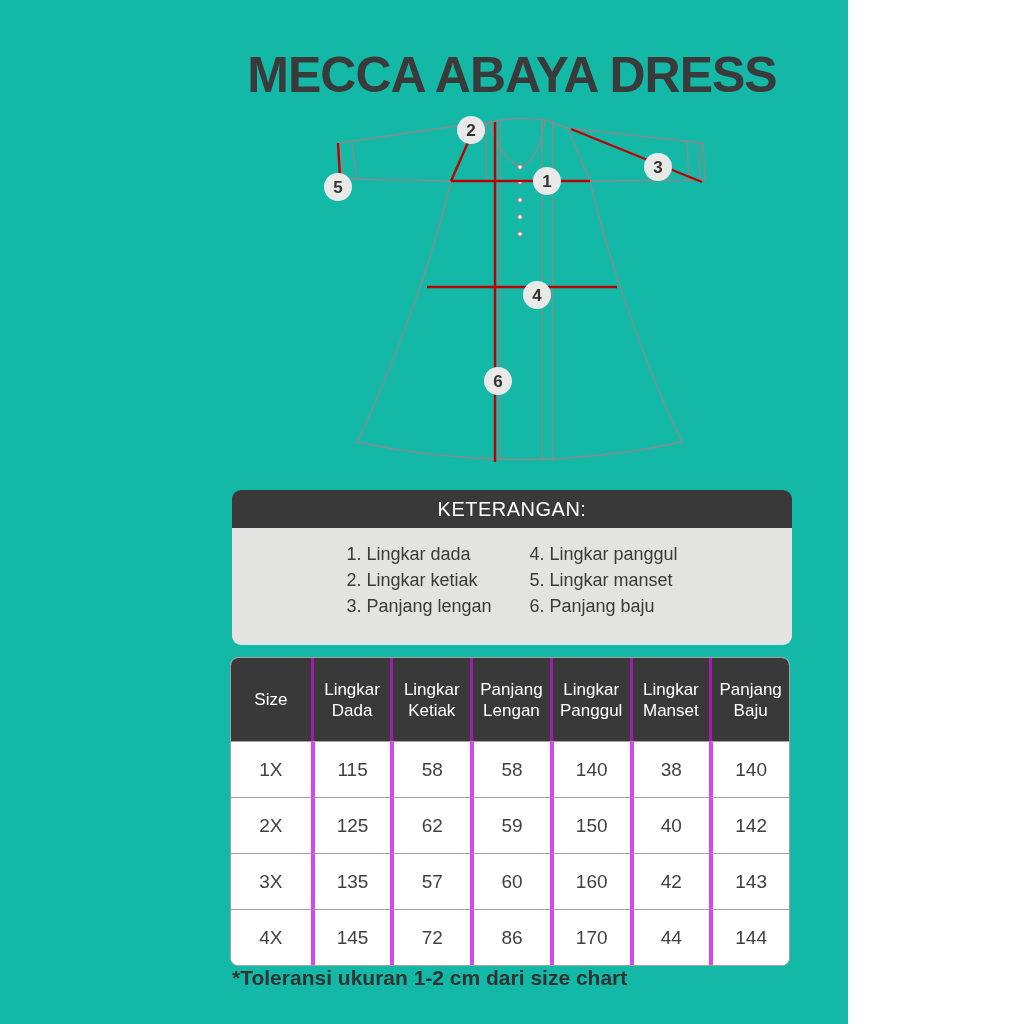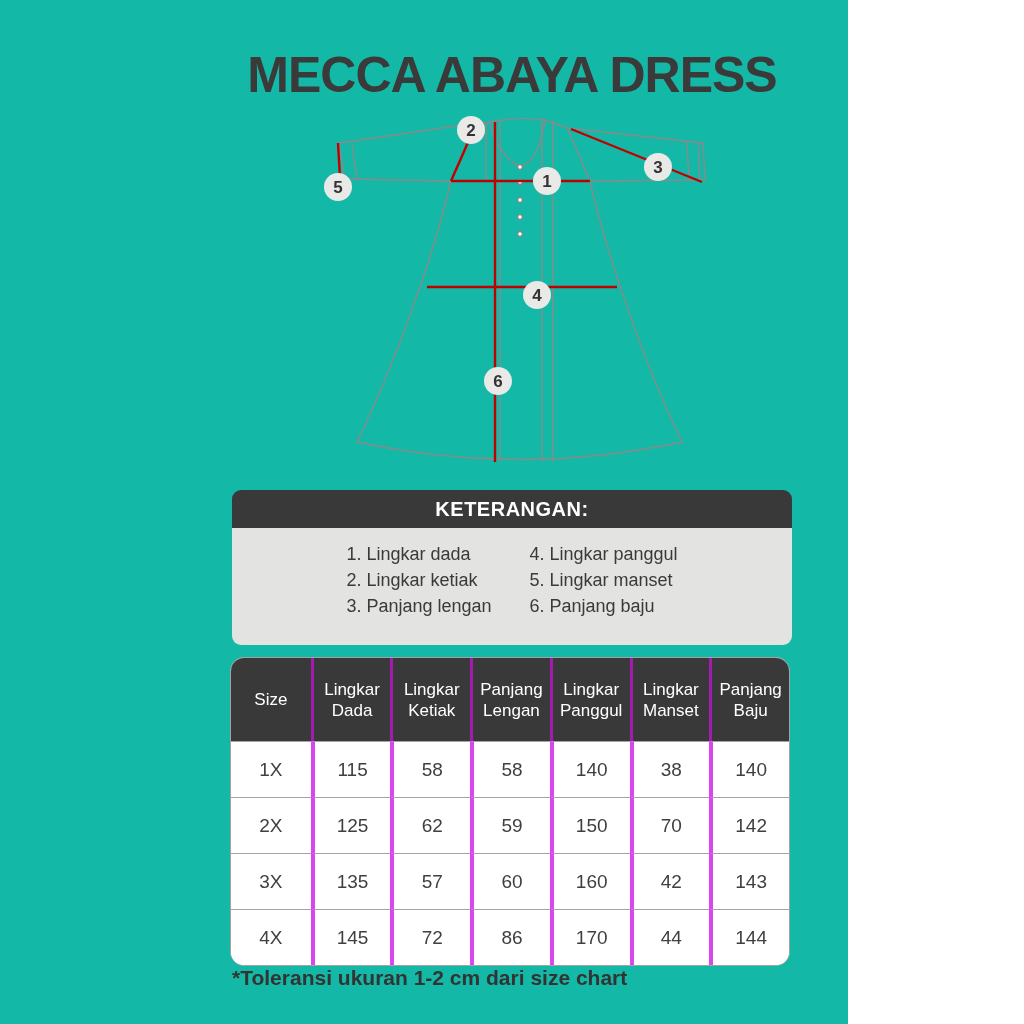--- a/index.html
+++ b/index.html
@@ -18,30 +18,30 @@
   .diagram .badge{fill:#e9e9e7;}
   .diagram .badge-num{
     font-family:"Liberation Sans", sans-serif;font-size:17px;font-weight:700;fill:#333333;
     text-anchor:middle;
   }
   .legend{
     position:absolute;left:232px;top:490px;width:560px;border-radius:9px;overflow:hidden;
   }
   .legend-header{
     background:#393939;color:#ffffff;height:38px;line-height:38px;text-align:center;
-    font-size:20px;letter-spacing:.5px;font-weight:bold;
+    font-size:20px;letter-spacing:.5px;
   }
   .legend-body{
     background:#e3e3e1;padding:15px 0 28px 0;display:flex;justify-content:center;gap:38px;
     color:#3a3a3a;font-size:18px;
   }
   .legend-col{display:flex;flex-direction:column;gap:4px;line-height:22px;}
   .size-table{
     position:absolute;left:230px;top:657px;width:560px;
-    border:1px solid #a3a3a3;border-radius:14px;border-spacing:0;overflow:hidden;
+    border:1px solid #a3a3a3;border-radius:8px;border-spacing:0;overflow:hidden;
     table-layout:fixed;border-collapse:separate;background:#ffffff;
   }
   .size-table th{
     background:#393939;color:#ffffff;font-weight:400;font-size:17px;line-height:21px;
     height:83px;vertical-align:middle;text-align:center;padding:0 6px;
   }
   .size-table th + th{border-left:3px solid #a21caf;}
   .size-table td{
     border-top:1px solid #a3a3a3;height:53px;text-align:center;vertical-align:middle;
     font-size:19px;color:#404040;background:#ffffff;
@@ -152,21 +152,21 @@
           <td>140</td>
           <td>38</td>
           <td>140</td>
         </tr>
         <tr>
           <td>2X</td>
           <td>125</td>
           <td>62</td>
           <td>59</td>
           <td>150</td>
-          <td>70</td>
+          <td>40</td>
           <td>142</td>
         </tr>
         <tr>
           <td>3X</td>
           <td>135</td>
           <td>57</td>
           <td>60</td>
           <td>160</td>
           <td>42</td>
           <td>143</td>

